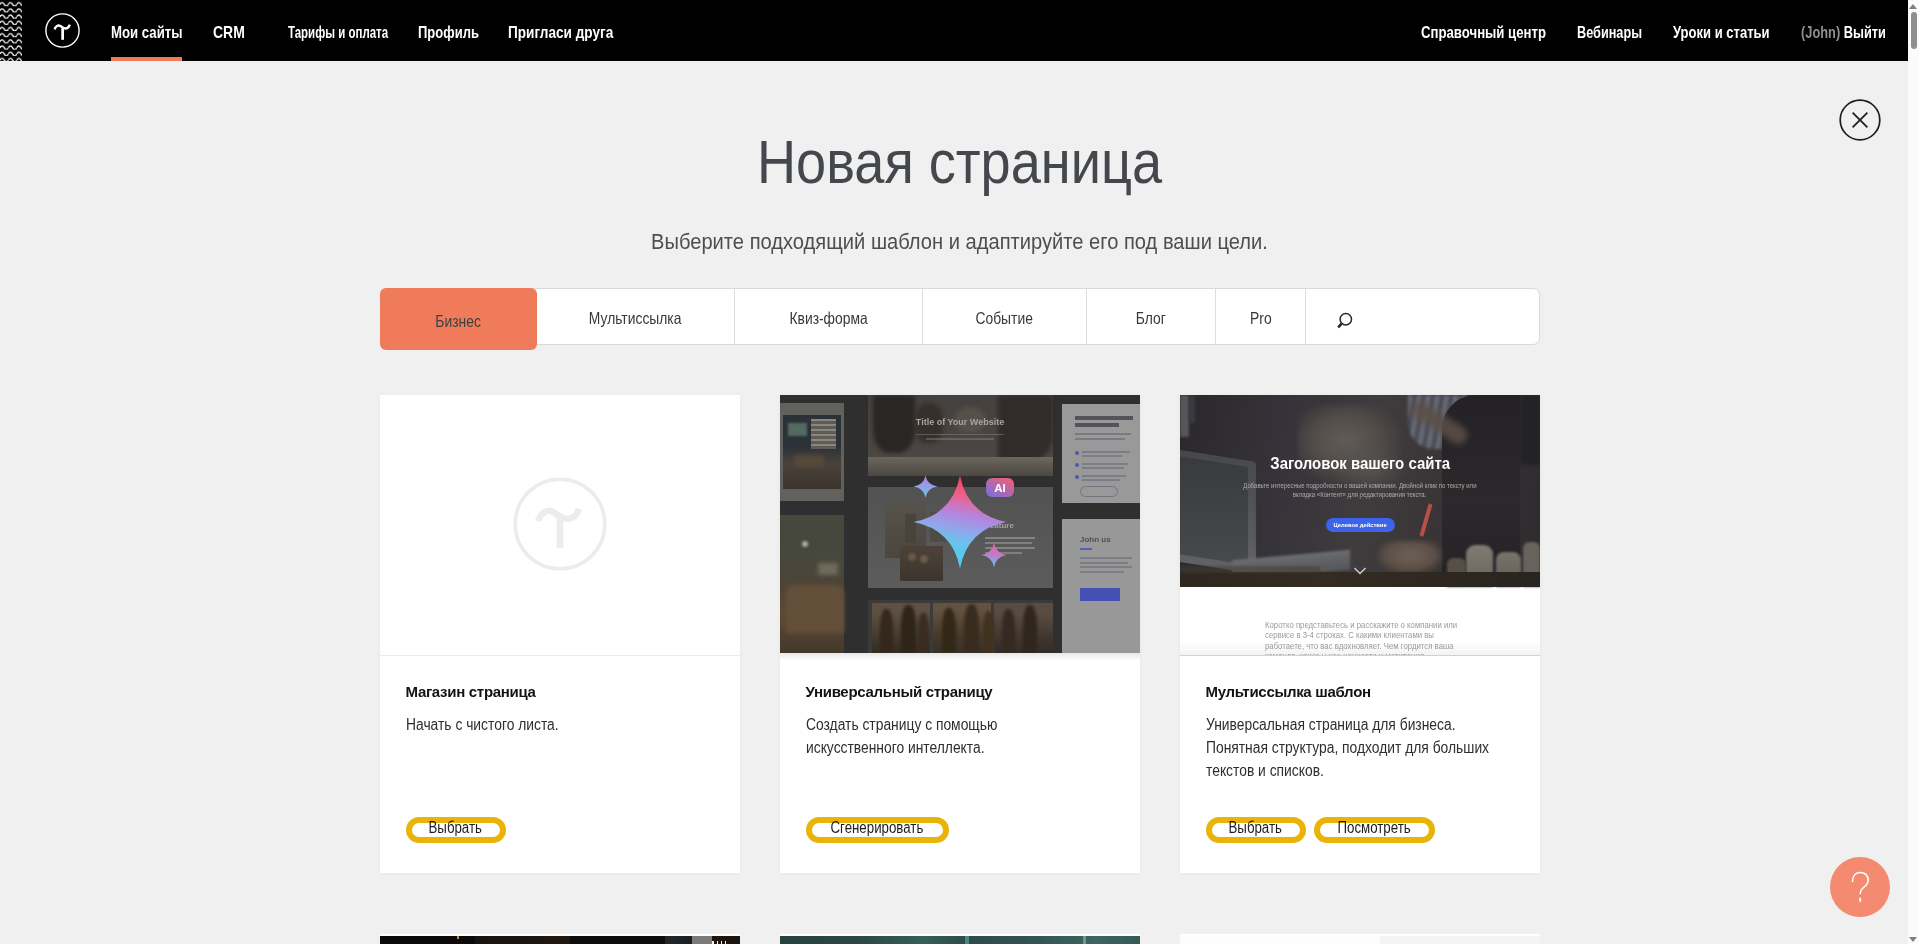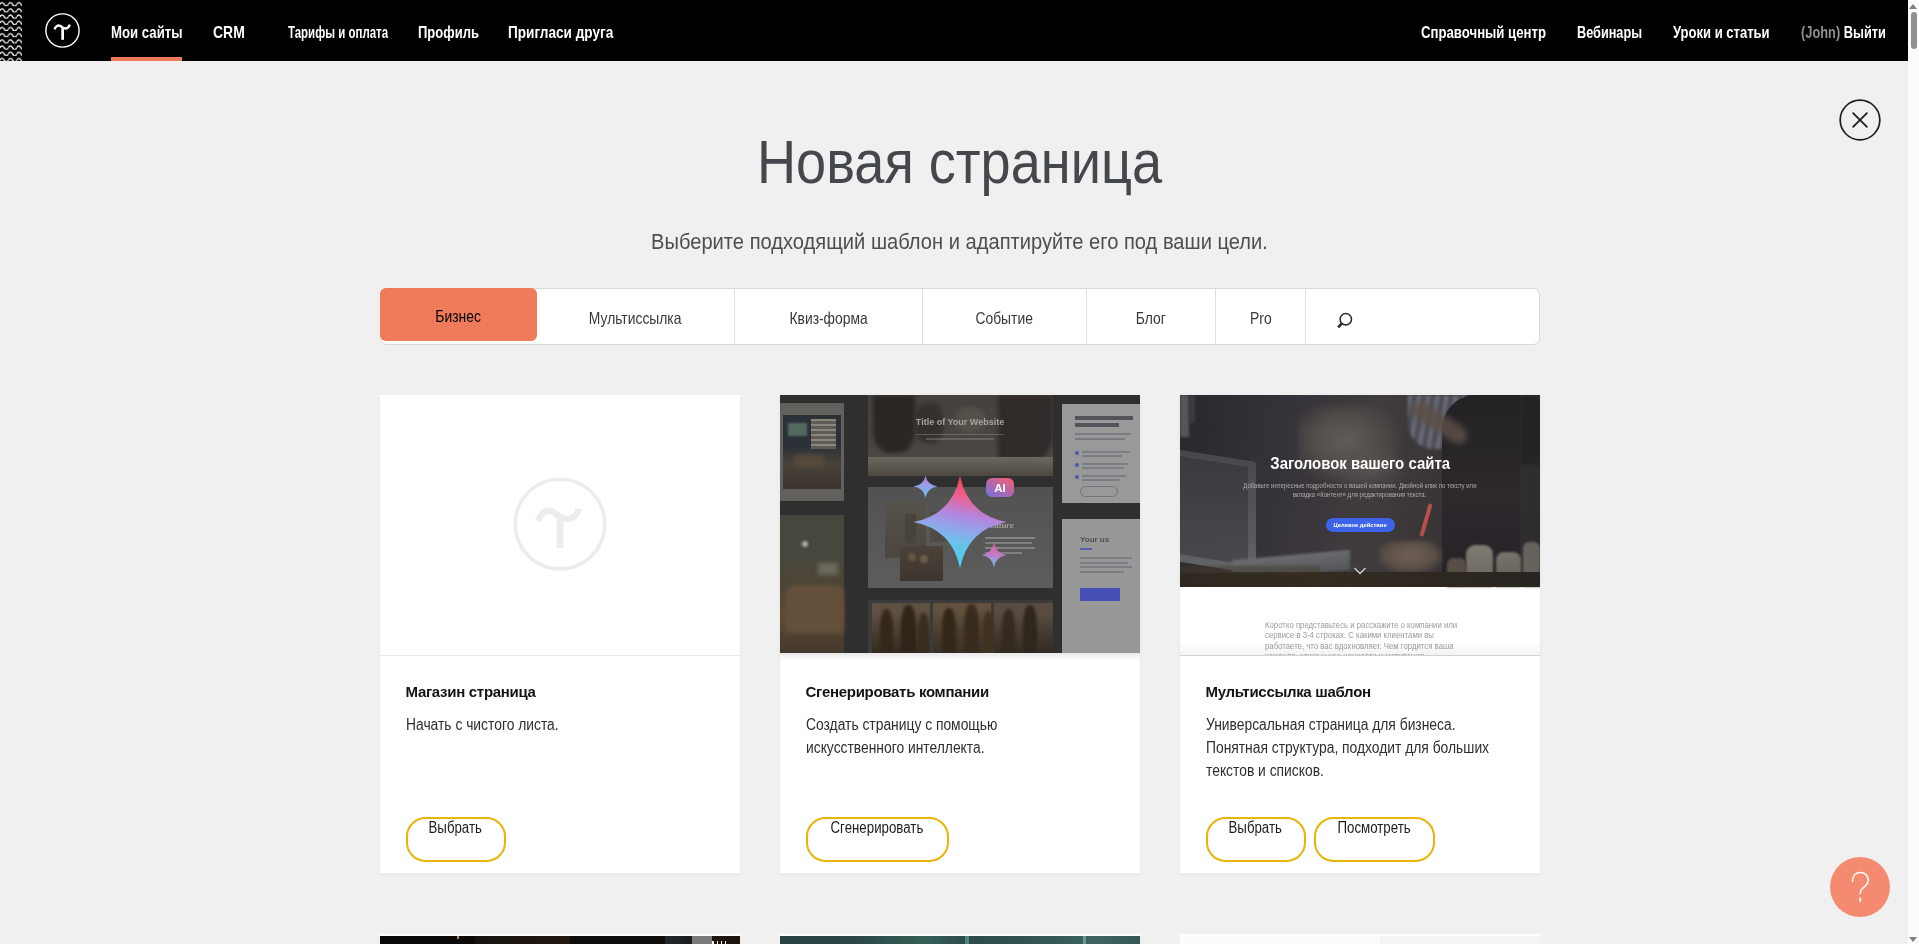--- a/index.html
+++ b/index.html
@@ -24,32 +24,32 @@
 
 #close { position:absolute; left:1839px; top:99px; }
 
 
 #tabs { position:absolute; left:380px; top:288px; width:1160px; height:57px;
   background:#fff; border:1px solid #d9d9d9; border-radius:7px; display:flex; }
 .tab { border-right:1px solid #dedede; height:100%; display:flex; align-items:center;
   justify-content:center; font-size:16.5px; color:#36383c; padding-top:4px; }
 .tab span { transform:scaleX(0.84); white-space:nowrap; }
 .tab:last-child { border-right:none; }
-.tab.active { background:#ef7b5b; color:#000000; border-radius:6px; border-right:none;
-  margin:-1px 0 -1px -1px; height:53px; }
+.tab.active { background:#ef7b5b; color:#404040; border-radius:6px; border-right:none;
+  margin:-1px 0 -1px -1px; height:62px; }
 
 
 .card { position:absolute; top:395px; width:360px; height:478px; background:#fff;
   box-shadow:0 1px 5px rgba(0,0,0,0.04); }
 .card .title { position:absolute; left:25.5px; top:288.5px; font-size:15px; font-weight:bold;
   color:#131313; letter-spacing:-0.3px; line-height:1; white-space:nowrap; }
 .card .desc { position:absolute; left:25.5px; top:317.5px; font-size:16px; color:#2e2e2e;
   line-height:23.3px; width:370px; transform-origin:left top; transform:scaleX(0.865); }
-.btn { position:absolute; top:422px; height:45px; border:2px solid #eab308; border-radius:19.5px;
-  background:#fff; display:flex; align-items:flex-start; justify-content:center;
+.btn { position:absolute; top:422px; height:26px; border:6px solid #eab308; border-radius:19.5px;
+  background:#fff; display:flex; align-items:flex-end; justify-content:center;
   font-size:16px; color:#1d1d1d; }
 .btn span { transform:scaleX(0.83); white-space:nowrap; }
 .prev { position:absolute; left:0; top:0; width:360px; overflow:hidden;text-decoration:underline; }
 .prev .ab, .prev div { position:absolute; }
 
 
 .card2 { position:absolute; top:933.5px; width:360px; height:10.5px; overflow:hidden; background:#fff; }
 .card2 div { position:absolute; }
 
 
@@ -187,21 +187,21 @@
     <div style="left:302px;top:56px;width:48px;height:2px;background:#7c7c84;"></div>
     <div style="left:302px;top:60px;width:40px;height:2px;background:#7c7c84;"></div>
     <div style="left:295px;top:68px;width:4px;height:4px;border-radius:50%;background:#4a5aa8;"></div>
     <div style="left:302px;top:68px;width:46px;height:2px;background:#7c7c84;"></div>
     <div style="left:302px;top:72px;width:42px;height:2px;background:#7c7c84;"></div>
     <div style="left:295px;top:80px;width:4px;height:4px;border-radius:50%;background:#4a5aa8;"></div>
     <div style="left:302px;top:80px;width:44px;height:2px;background:#7c7c84;"></div>
     <div style="left:302px;top:84px;width:38px;height:2px;background:#7c7c84;"></div>
     <div style="left:300px;top:91px;width:38px;height:11px;border:1px solid #74747e;border-radius:6px;"></div>
     <div style="left:282px;top:124px;width:78px;height:134px;background:#989898;"></div>
-    <div style="left:300px;top:142px;width:42px;height:6px;color:#4e4e55;font-size:8px;font-weight:bold;line-height:6px;">Your us</div>
+    <div style="left:300px;top:142px;width:42px;height:6px;color:#4e4e55;font-size:8px;font-weight:bold;line-height:6px;">John us</div>
     <div style="left:300px;top:153px;width:12px;height:2px;background:#5560b0;"></div>
     <div style="left:300px;top:162px;width:52px;height:2px;background:#7d7d85;"></div>
     <div style="left:300px;top:166.5px;width:48px;height:2px;background:#7d7d85;"></div>
     <div style="left:300px;top:171px;width:52px;height:2px;background:#7d7d85;"></div>
     <div style="left:300px;top:175.5px;width:44px;height:2px;background:#7d7d85;"></div>
     <div style="left:300px;top:193px;width:40px;height:13px;background:#4450b4;"></div>
 
     <div style="left:88px;top:205px;width:185px;height:53px;background:#3b3b3b;"></div>
     <div style="left:92px;top:208px;width:58px;height:50px;background:linear-gradient(180deg,#5e5042 20%,#42382c 70%,#352c22);"></div>
     <div style="left:153px;top:208px;width:58px;height:50px;background:linear-gradient(180deg,#63523f 15%,#473a2c 65%,#38302a);"></div>
@@ -254,21 +254,21 @@
           <stop offset="0%" stop-color="#f25f74"></stop>
           <stop offset="100%" stop-color="#7770de"></stop>
         </linearGradient>
       </defs>
       <rect x="0" y="0" width="28" height="19" rx="6" fill="url(#gbadge)"></rect>
       <text x="14" y="14" text-anchor="middle" font-family="Liberation Sans" font-size="11.5" font-weight="bold" fill="#fff">AI</text>
     </svg>
   </div>
   <div style="position:absolute; left:0; top:258px; width:360px; height:8px;
     background:linear-gradient(rgba(0,0,0,0.09), rgba(0,0,0,0));"></div>
-  <div class="title">Сгенерировать компании</div>
+  <div class="title">Универсальный страницу</div>
   <div class="desc">Создать страницу с помощью<br>искусственного интеллекта.</div>
   <div class="btn" style="left:25.5px; width:143px;">
       <span>Сгенерировать</span>
     </div>
 </div>
 
 <div class="card" style="left:1180px;">
   <div class="prev" id="prev3" style="height:261px; background:#fff; border-bottom:1px solid #dcdcdc;">
 
     <div style="left:0;top:0;width:360px;height:192px;background:linear-gradient(100deg,#2a282c 0%,#36333a 30%,#403c3e 52%,#393536 70%,#2d2b2e 100%);"></div>

